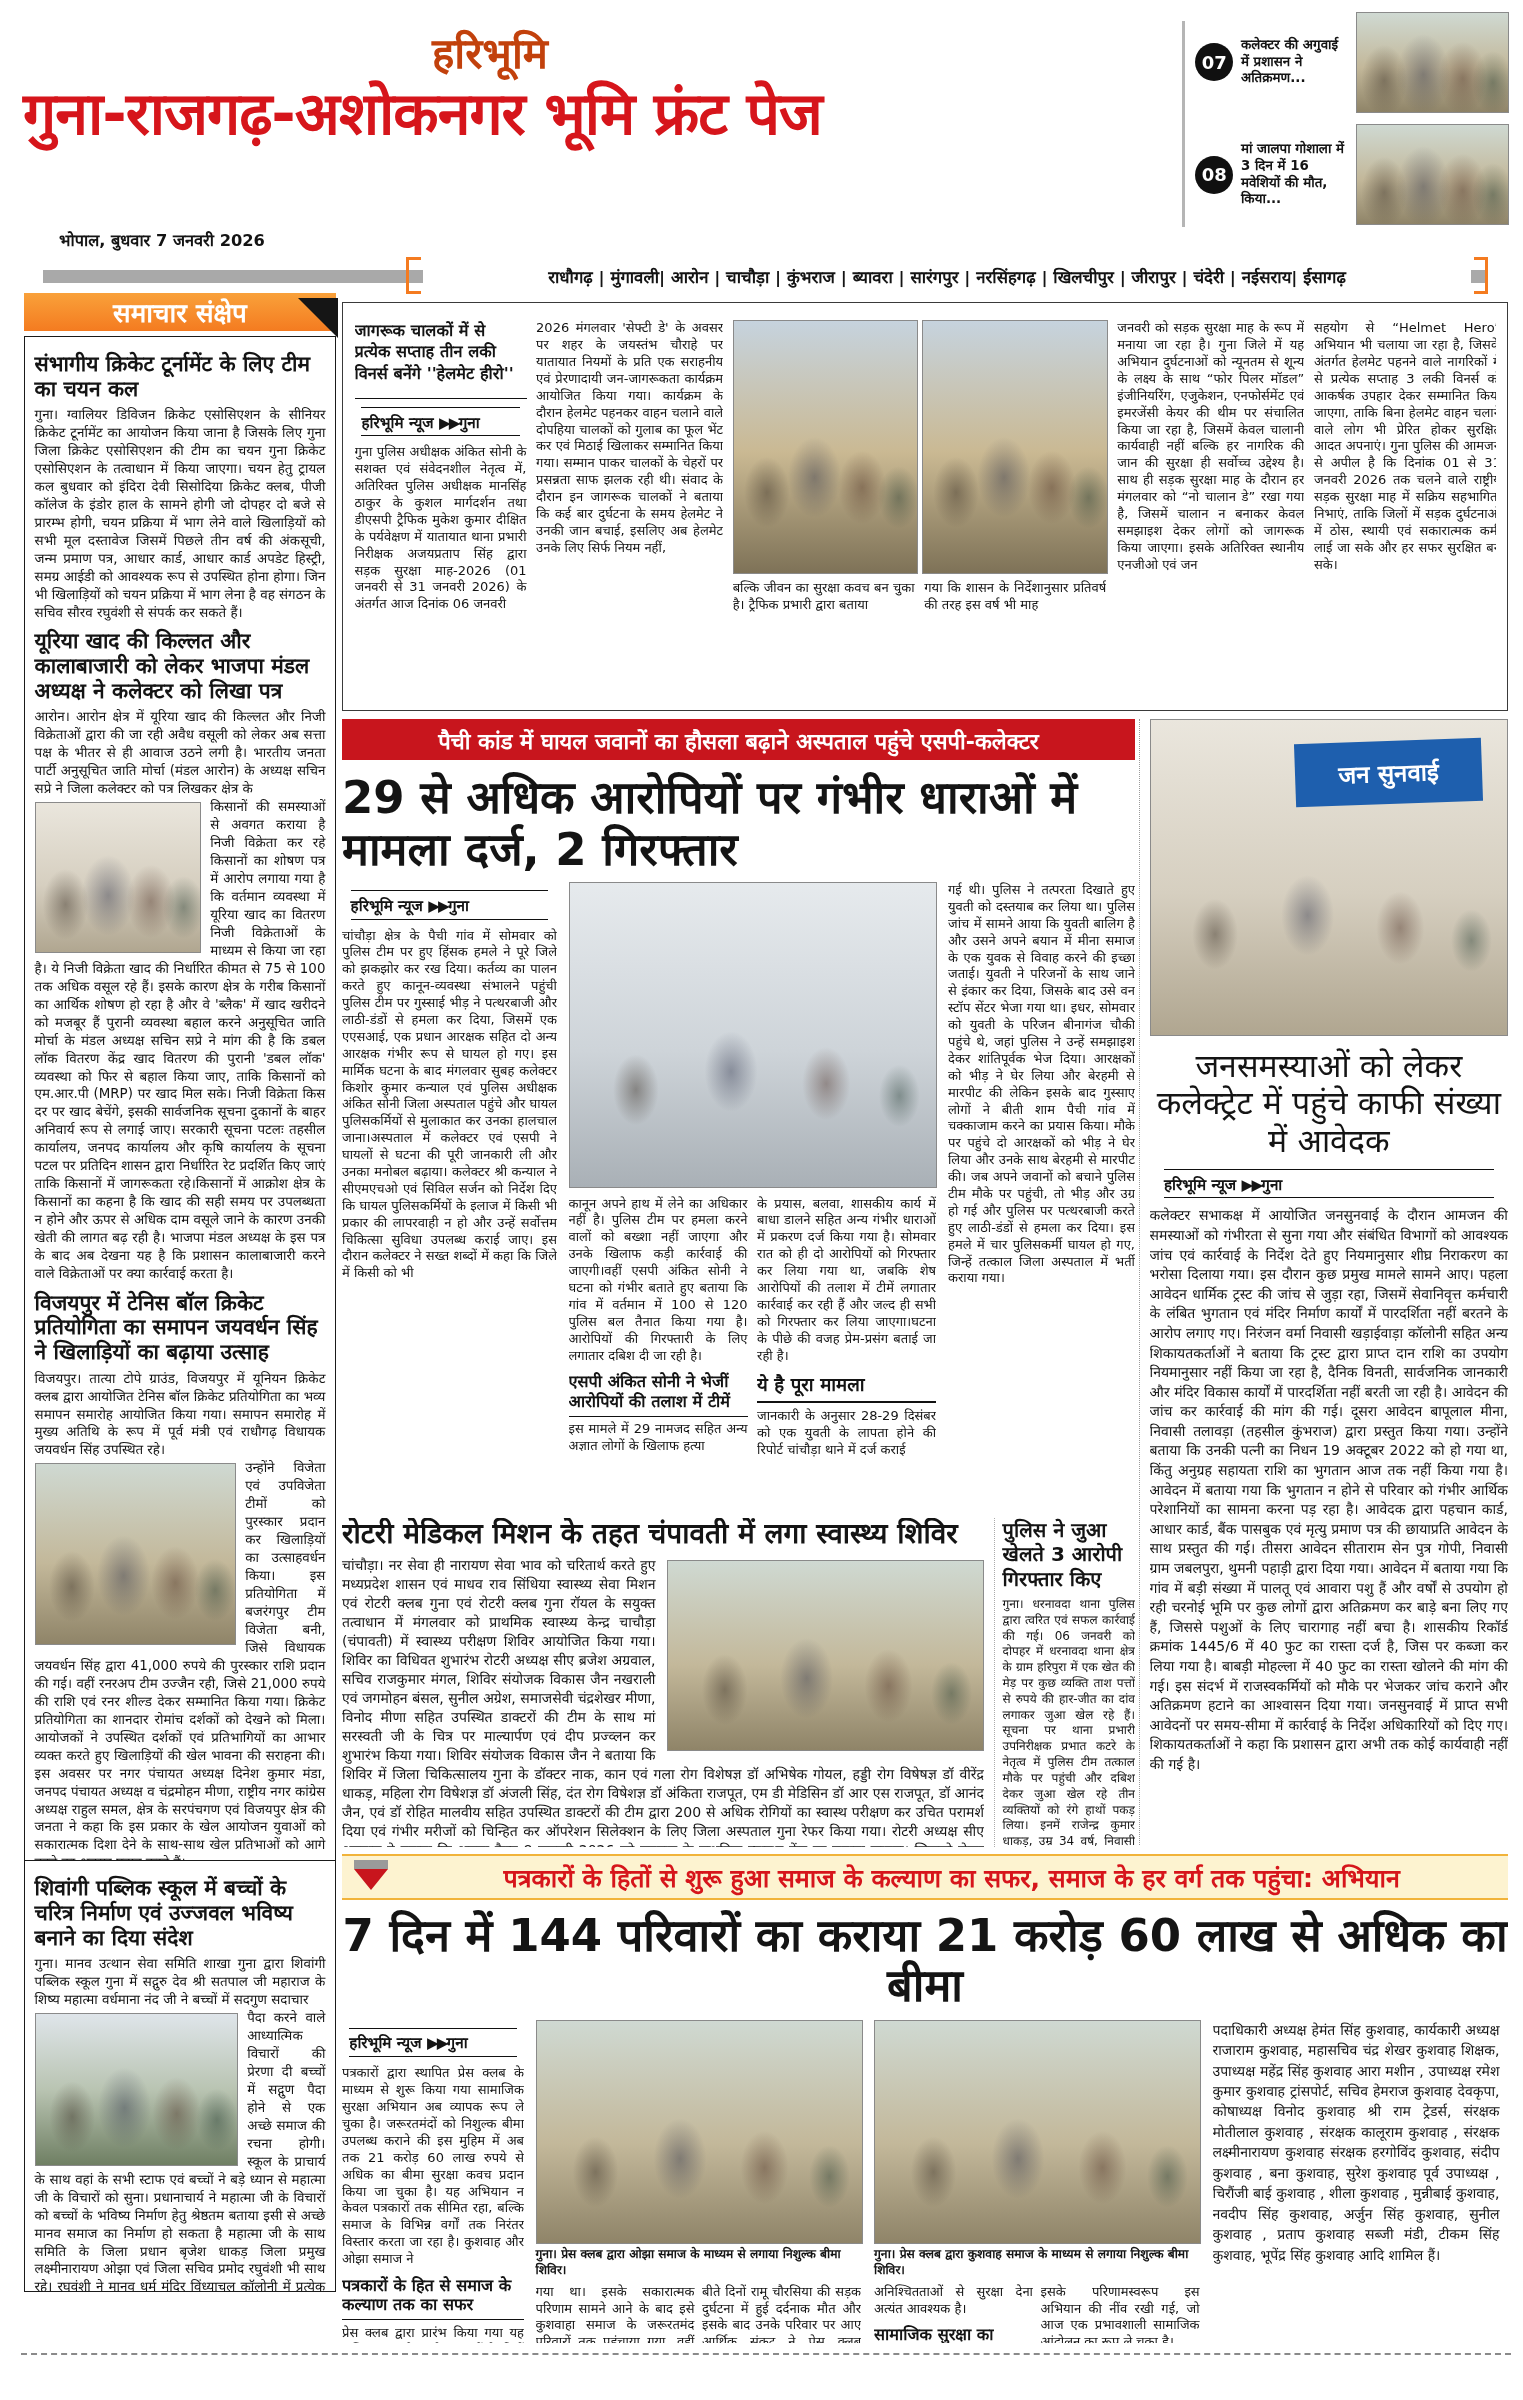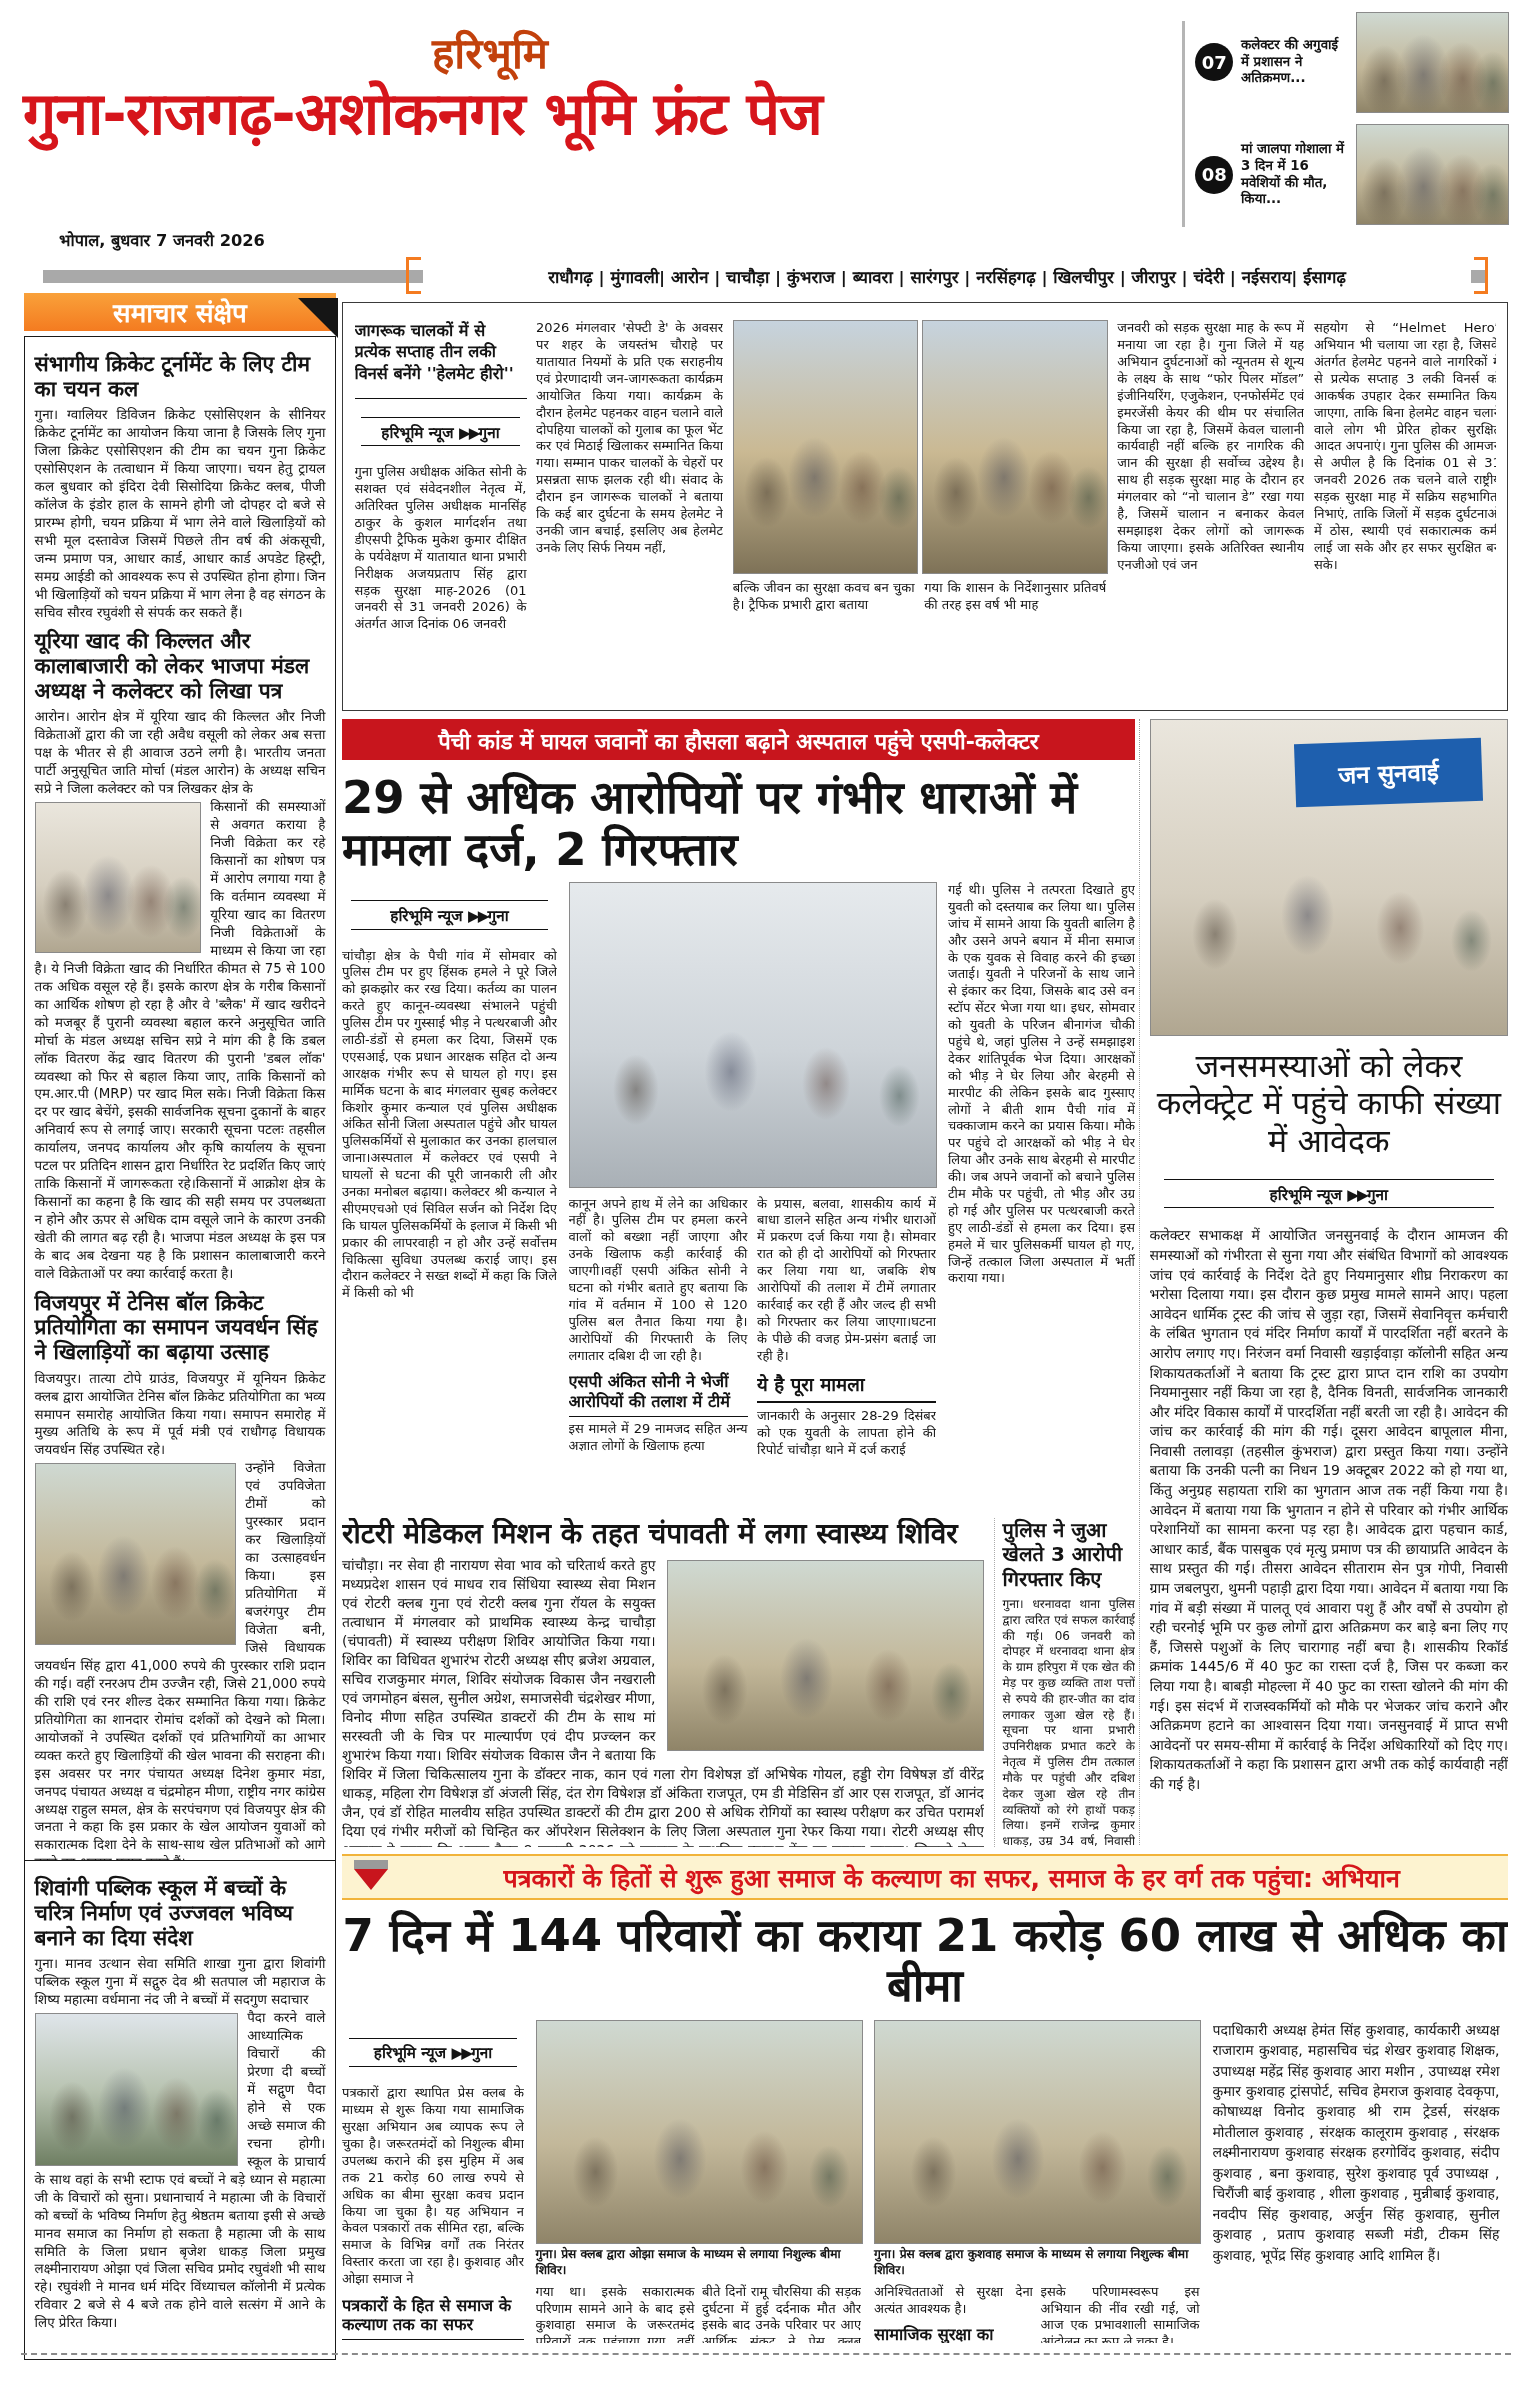--- a/index.html
+++ b/index.html
@@ -23,22 +23,22 @@
   
   .nav{position:absolute;top:260px;left:43px;width:1445px;height:32.5px;}
   .nav-bar{position:absolute;top:9.6px;left:0;right:0;height:13.4px;background:#a9a9a9;}
   .nav-cities{position:absolute;top:0;left:380px;right:17px;height:32.5px;background:#fff;
               display:flex;align-items:center;justify-content:center;font-size:16.7px;font-weight:700;}
   .bracket{position:absolute;top:-2.9px;width:11.5px;height:31px;border:3.8px solid #f47b20;}
   .bracket.l{left:363px;border-right:none;}
   .bracket.r{right:0px;border-left:none;}
 
   
-  .byline{font-size:15.3px;font-weight:700;text-align:center;border-top:1.9px solid #111;
-          border-bottom:1.9px solid #111;padding:3.8px 0;margin:18px auto;width:92%;}
+  .byline{font-size:15.3px;font-weight:700;text-align:left;border-top:1.9px solid #111;
+          border-bottom:1.9px solid #111;padding:3.8px 0;margin:8px auto;width:92%;}
   .byline .arr{letter-spacing:-1.9px;}
   .body-txt{font-size:13px;line-height:1.3;text-align:justify;}
   .subhead{font-size:18.6px;font-weight:800;line-height:1.22;border-bottom:2.4px solid #111;
            padding-bottom:3.8px;margin:9.6px 0 5.7px;}
   .ph{position:relative;overflow:hidden;border:1px solid #8a8a8a;
       background:linear-gradient(170deg,#d8d3c8 0%,#c2bbab 45%,#9d9483 100%);}
   .ph::after{content:"";position:absolute;inset:0;background:
       radial-gradient(38px 59px at 18% 68%, rgba(60,50,40,.45), transparent 60%),
       radial-gradient(44px 67px at 44% 62%, rgba(40,45,70,.40), transparent 60%),
       radial-gradient(40px 61px at 70% 66%, rgba(70,40,30,.40), transparent 60%),
@@ -53,21 +53,21 @@
   .sidebar{position:absolute;left:24px;top:293px;width:312px;}
   .sb-header{height:38px;background:linear-gradient(#f9a13a,#f47b20);color:#fff;font-size:26px;
              font-weight:800;display:flex;align-items:center;justify-content:center;position:relative;}
   .sb-header .tri{position:absolute;right:-1.9px;top:4.8px;width:0;height:0;
                   border-top:40px solid #151515;border-left:40px solid transparent;}
   .sb-box{border:1.9px solid #1a1a1a;margin-top:4.8px;padding:7.6px 9.6px;height:1508px;overflow:hidden;background:#fff;}
   .sb-h{font-size:21px;font-weight:800;line-height:1.18;margin:7.6px 0 4.8px;}
   .sb-b{font-size:13.4px;line-height:1.34;text-align:justify;}
   .sb-ph-a2{float:left;width:164px;height:149px;margin:3.8px 9.6px 1.9px 0;}
   .sb-ph-a3{float:left;width:199px;height:180px;margin:3.8px 9.6px 1.9px 0;}
-  .school-box{position:absolute;left:24px;top:1860px;width:312px;height:500px;border:1.9px solid #1a1a1a;
+  .school-box{position:absolute;left:24px;top:1860px;width:312px;height:432px;border:1.9px solid #1a1a1a;
               padding:7.6px 9.6px;overflow:hidden;box-sizing:border-box;}
   .sb-ph-school{float:left;width:201px;height:151px;margin:3.8px 9.6px 1.9px 0;}
 
   
   .lead{position:absolute;left:342px;top:302px;width:1166px;height:409px;border:1.9px solid #3a3a3a;
         padding:7.6px 11.5px;box-sizing:border-box;}
   .lead-hl{font-size:43px;font-weight:800;text-align:center;line-height:1.08;}
   .lead-cols{display:flex;gap:9.6px;margin-top:9.6px;height:323px;overflow:hidden;}
   .lead-sub{font-size:16.3px;font-weight:800;line-height:1.3;border-bottom:1.9px solid #111;
             padding-bottom:14px;margin-bottom:3.8px;}

